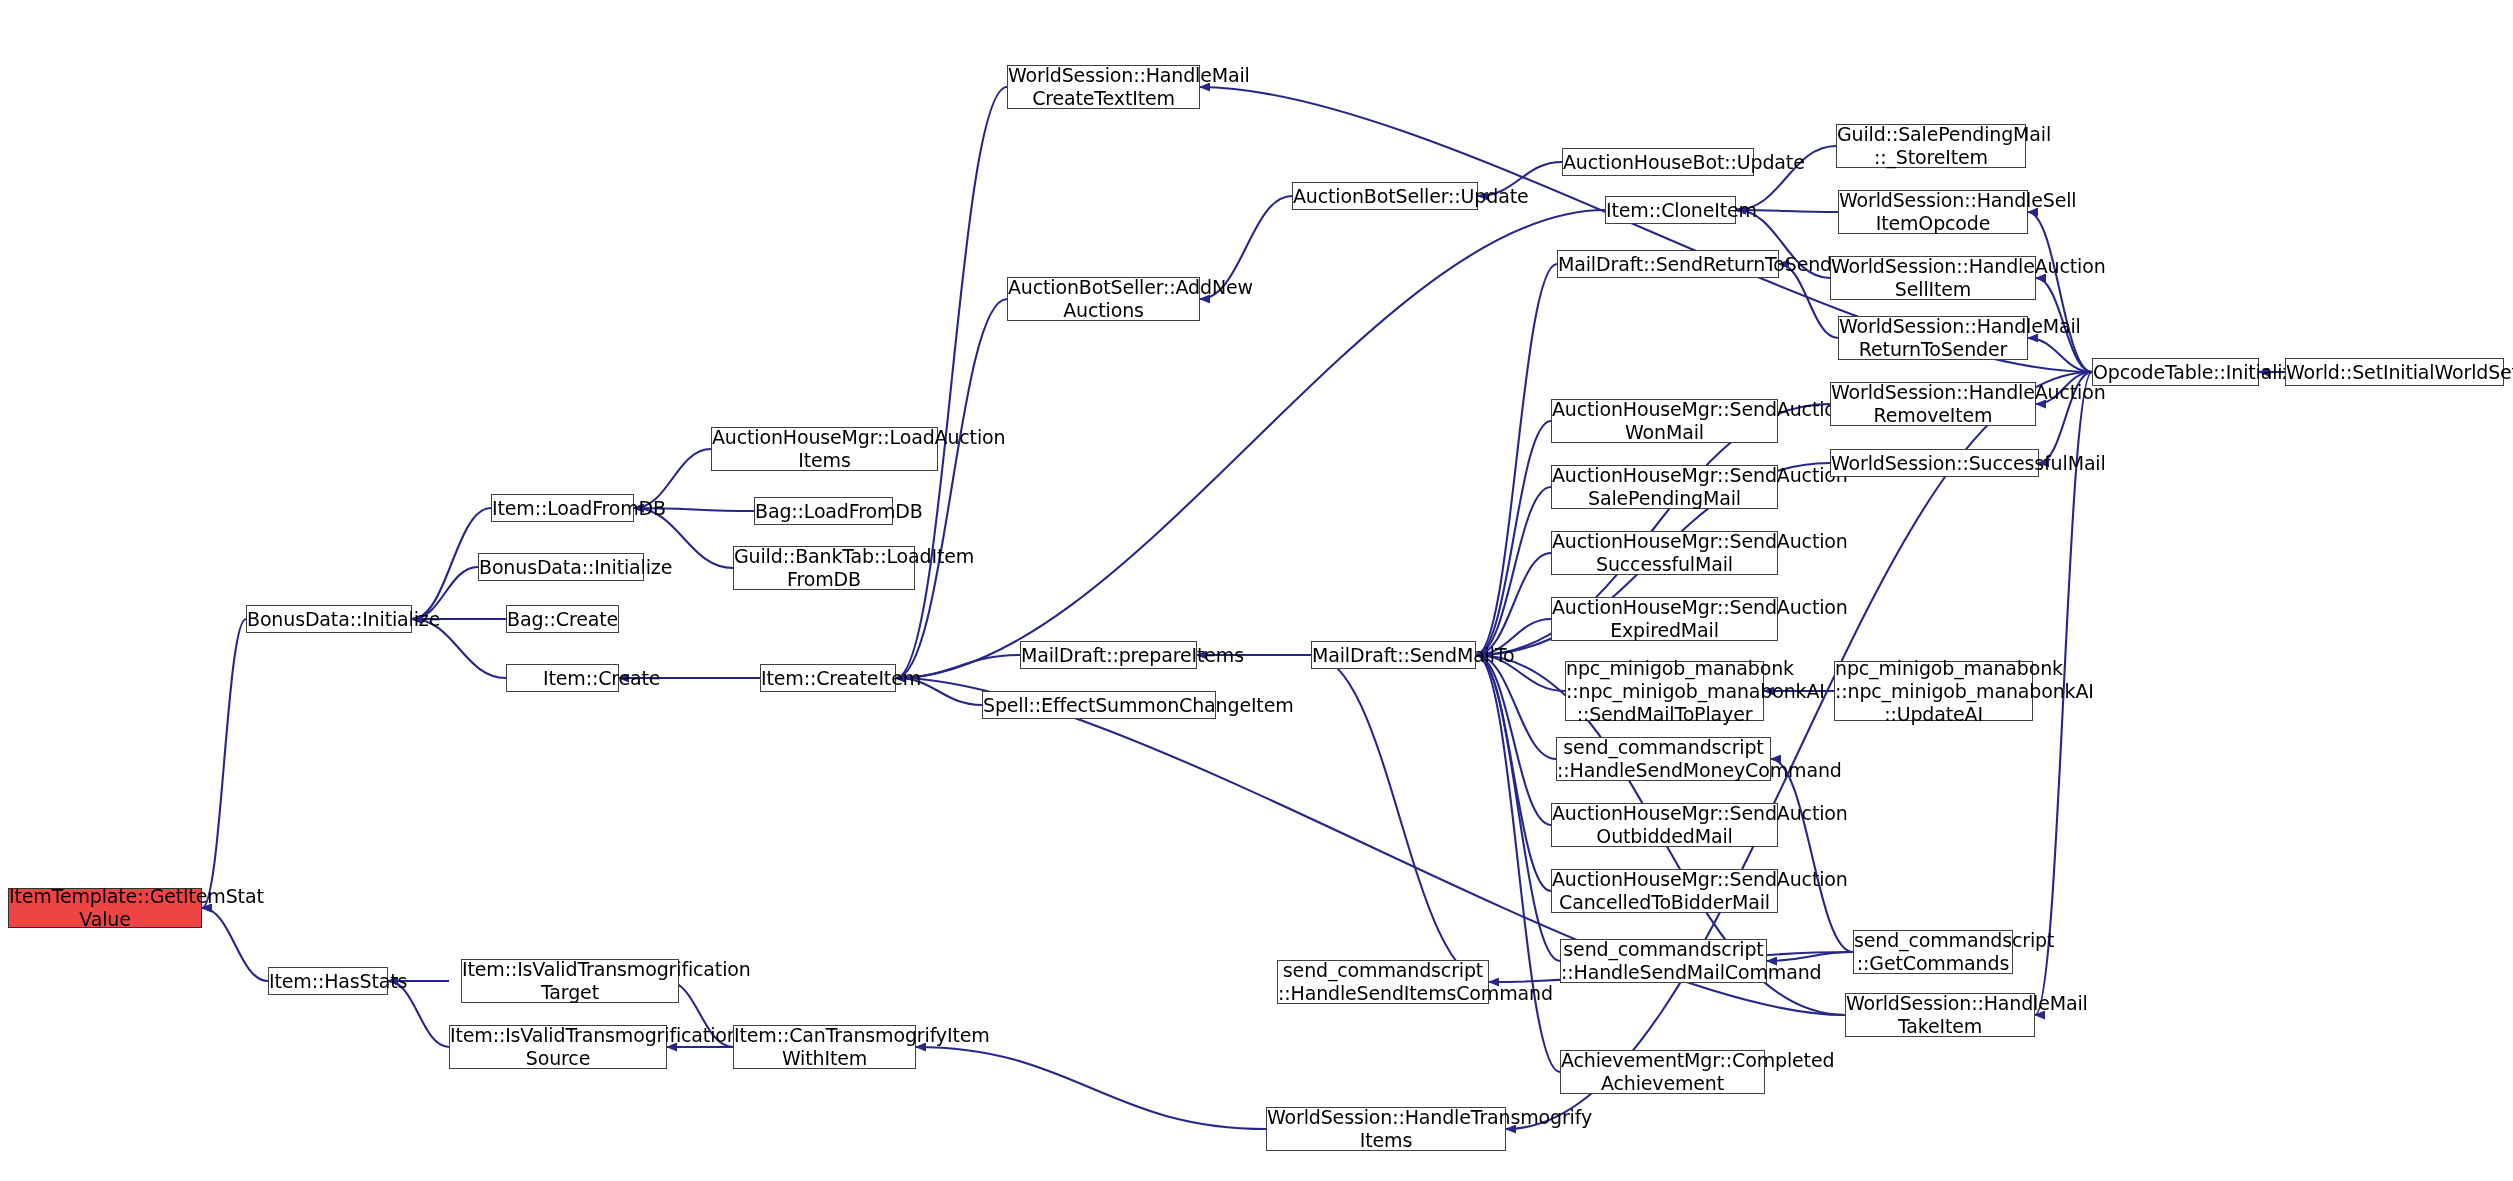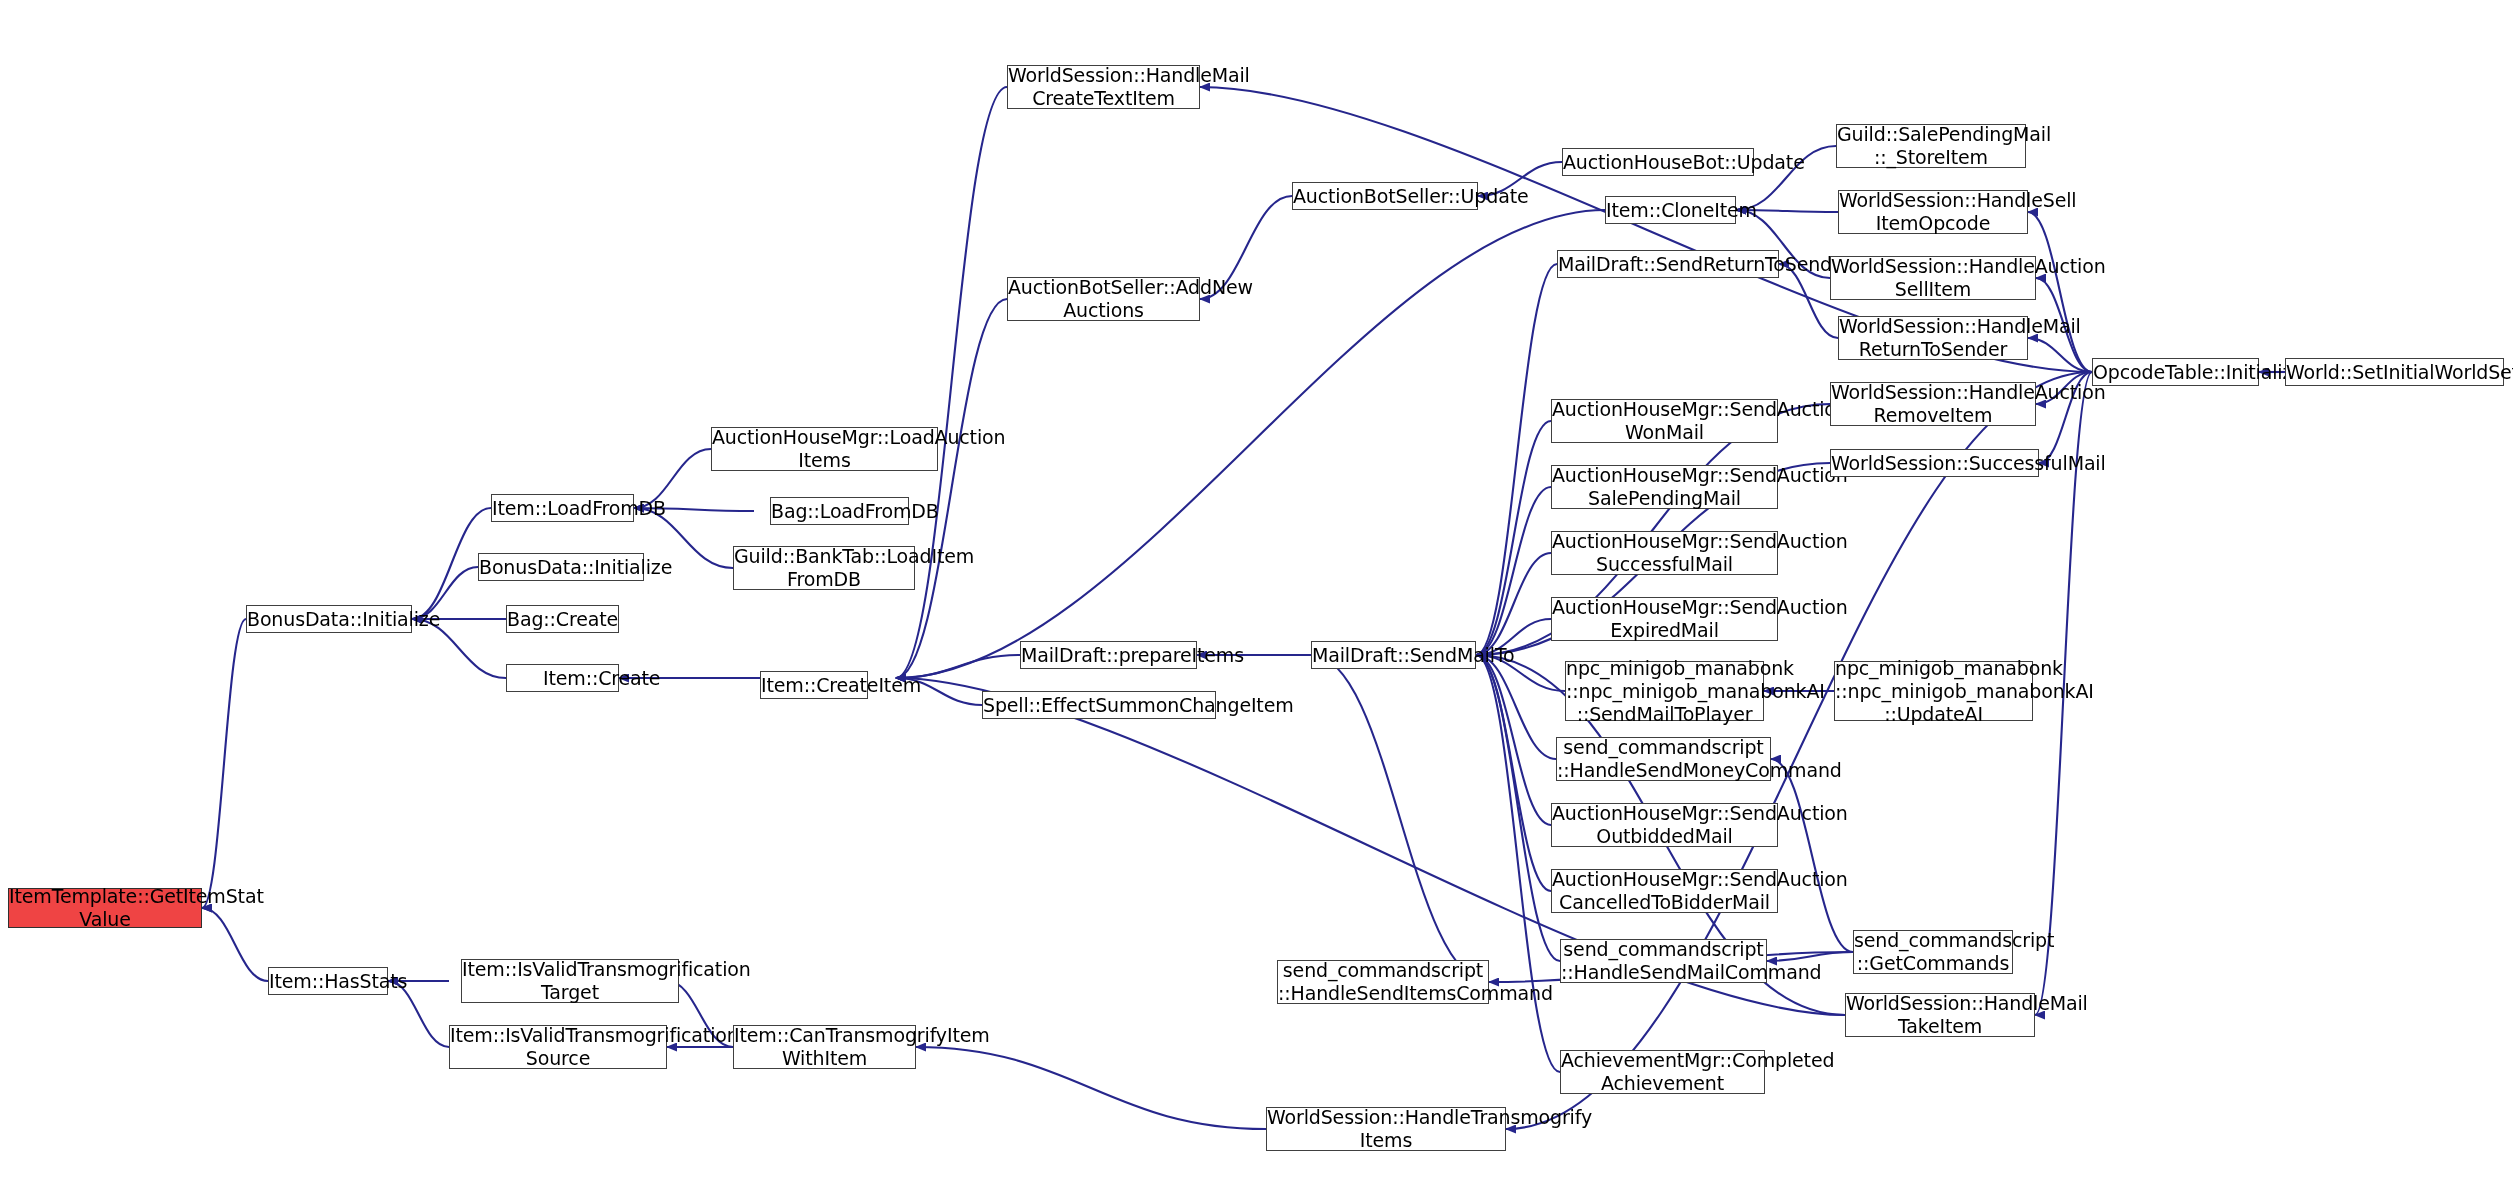--- a/index.html
+++ b/index.html
@@ -121,24 +121,24 @@
 WithItem</span></div>
       <div class="node" style="left: 1266px; top: 1107px; width: 240px; height: 44px;"><span>WorldSession::HandleTransmogrify
 Items</span></div>
       <div class="node" style="left: 246px; top: 605px; width: 166px; height: 28px;"><span>BonusData::Initialize</span></div>
       <div class="node" style="left: 478px; top: 553px; width: 166px; height: 28px;"><span>BonusData::Initialize</span></div>
       <div class="node" style="left: 491px; top: 494px; width: 143px; height: 28px;"><span>Item::LoadFromDB</span></div>
       <div class="node" style="left: 506px; top: 605px; width: 113px; height: 28px;"><span>Bag::Create</span></div>
       <div class="node" style="left: 506px; top: 664px; width: 113px; height: 28px; padding-left: 36px;"><span>Item::Create</span></div>
       <div class="node" style="left: 711px; top: 427px; width: 227px; height: 44px;"><span>AuctionHouseMgr::LoadAuction
 Items</span></div>
-      <div class="node" style="left: 754px; top: 497px; width: 139px; height: 28px; margin-left: 16px;"><span>Bag::LoadFromDB</span></div>
+      <div class="node" style="left: 754px; top: 497px; width: 139px; height: 28px;"><span>Bag::LoadFromDB</span></div>
       <div class="node" style="left: 733px; top: 546px; width: 182px; height: 44px;"><span>Guild::BankTab::LoadItem
 FromDB</span></div>
-      <div class="node" style="left: 760px; top: 664px; width: 108px; height: 28px; margin-top: 7px;"><span>Item::CreateItem</span></div>
+      <div class="node" style="left: 760px; top: 664px; width: 136px; height: 28px;"><span>Item::CreateItem</span></div>
       <div class="node" style="left: 1020px; top: 641px; width: 177px; height: 28px;"><span>MailDraft::prepareItems</span></div>
       <div class="node" style="left: 982px; top: 691px; width: 234px; height: 28px;"><span>Spell::EffectSummonChangeItem</span></div>
       <div class="node" style="left: 1007px; top: 65px; width: 193px; height: 44px;"><span>WorldSession::HandleMail
 CreateTextItem</span></div>
       <div class="node" style="left: 1007px; top: 277px; width: 193px; height: 44px;"><span>AuctionBotSeller::AddNew
 Auctions</span></div>
       <div class="node" style="left: 1292px; top: 182px; width: 186px; height: 28px;"><span>AuctionBotSeller::Update</span></div>
       <div class="node" style="left: 1562px; top: 148px; width: 192px; height: 28px;"><span>AuctionHouseBot::Update</span></div>
       <div class="node" style="left: 1605px; top: 196px; width: 131px; height: 28px;"><span>Item::CloneItem</span></div>
       <div class="node" style="left: 1557px; top: 250px; width: 222px; height: 28px;"><span>MailDraft::SendReturnToSender</span></div>

